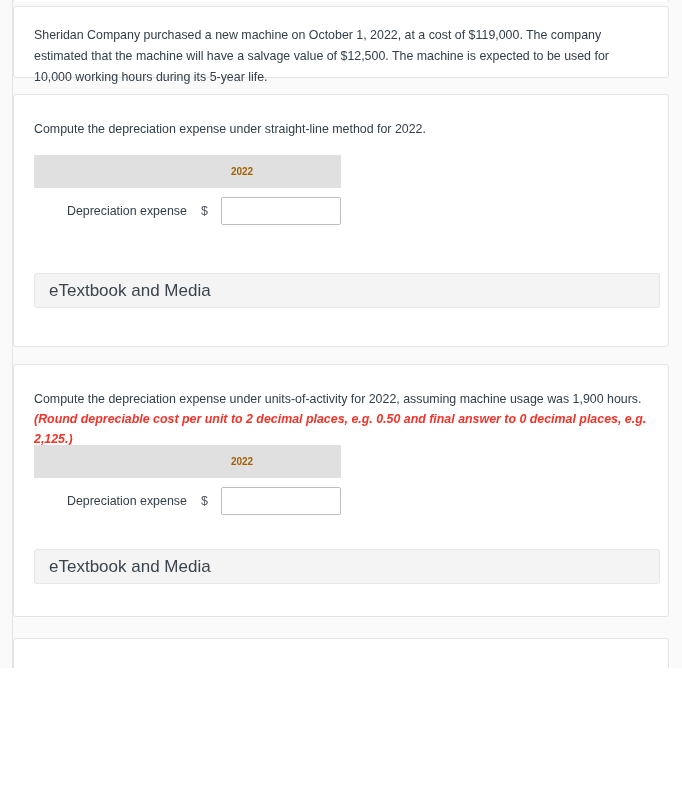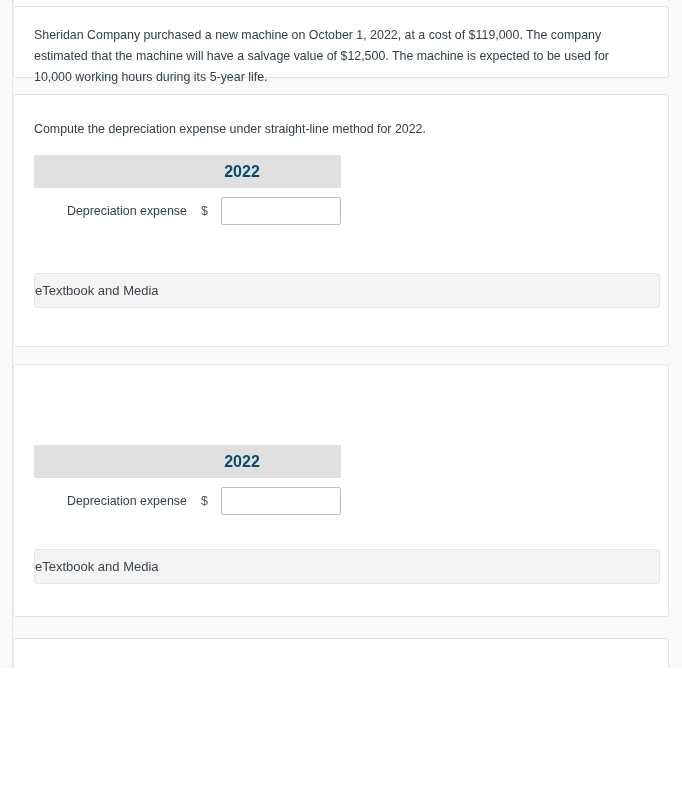--- a/index.html
+++ b/index.html
@@ -87,23 +87,23 @@
     position: absolute;
     left: 20px;
   }
   .thead {
     display: flex;
     background: #e0e0e0;
     height: 33px;
     align-items: center;
   }
   .th {
-    font-size: 16px;
+    font-size: 10px;
     font-weight: bold;
-    color: #0c4a6e;
+    color: #a16207;
     text-align: center;
   }
   .th-spacer { width: 142px; }
   .th-year   { width: 132px; }
 
   .trow {
     display: flex;
     align-items: center;
     height: 46px;
     margin-left: 33px;
@@ -144,21 +144,22 @@
     position: absolute;
     left: 20px;
     width: 626px;
     height: 35px;
     box-sizing: border-box;
     background: #f4f4f4;
     border: 1px solid #e6e6e6;
     border-radius: 3px;
     display: flex;
     align-items: center;
-    font-size: 13px;
+    padding-left: 14px;
+    font-size: 17px;
     color: #3b444c;
     cursor: pointer;
   }
 </style>
 </head>
 <body>
 
 <div id="page">
 
   <div class="gutter"></div>
@@ -185,20 +186,21 @@
         </div>
       </div>
     </div>
 
     <div class="etextbook" style="top:178px;">
       <span>eTextbook and Media</span>
     </div>
   </div>
 
   <div class="card card-q2">
+    <div class="prompt"><span>Compute the depreciation expense under units-of-activity for 2022, assuming machine usage was 1,900 hours.</span><span class="round-note">(Round depreciable cost per unit to 2 decimal places, e.g. 0.50 and final answer to 0 decimal places, e.g. 2,125.)</span></div>
 
     <div class="table" style="top:80px;">
       <div class="thead">
         <div class="th th-spacer"></div>
         <div class="th th-year">2022</div>
       </div>
       <div class="trow">
         <div class="row-label">Depreciation expense</div>
         <div class="cell">
           <span class="dollar">$</span>

